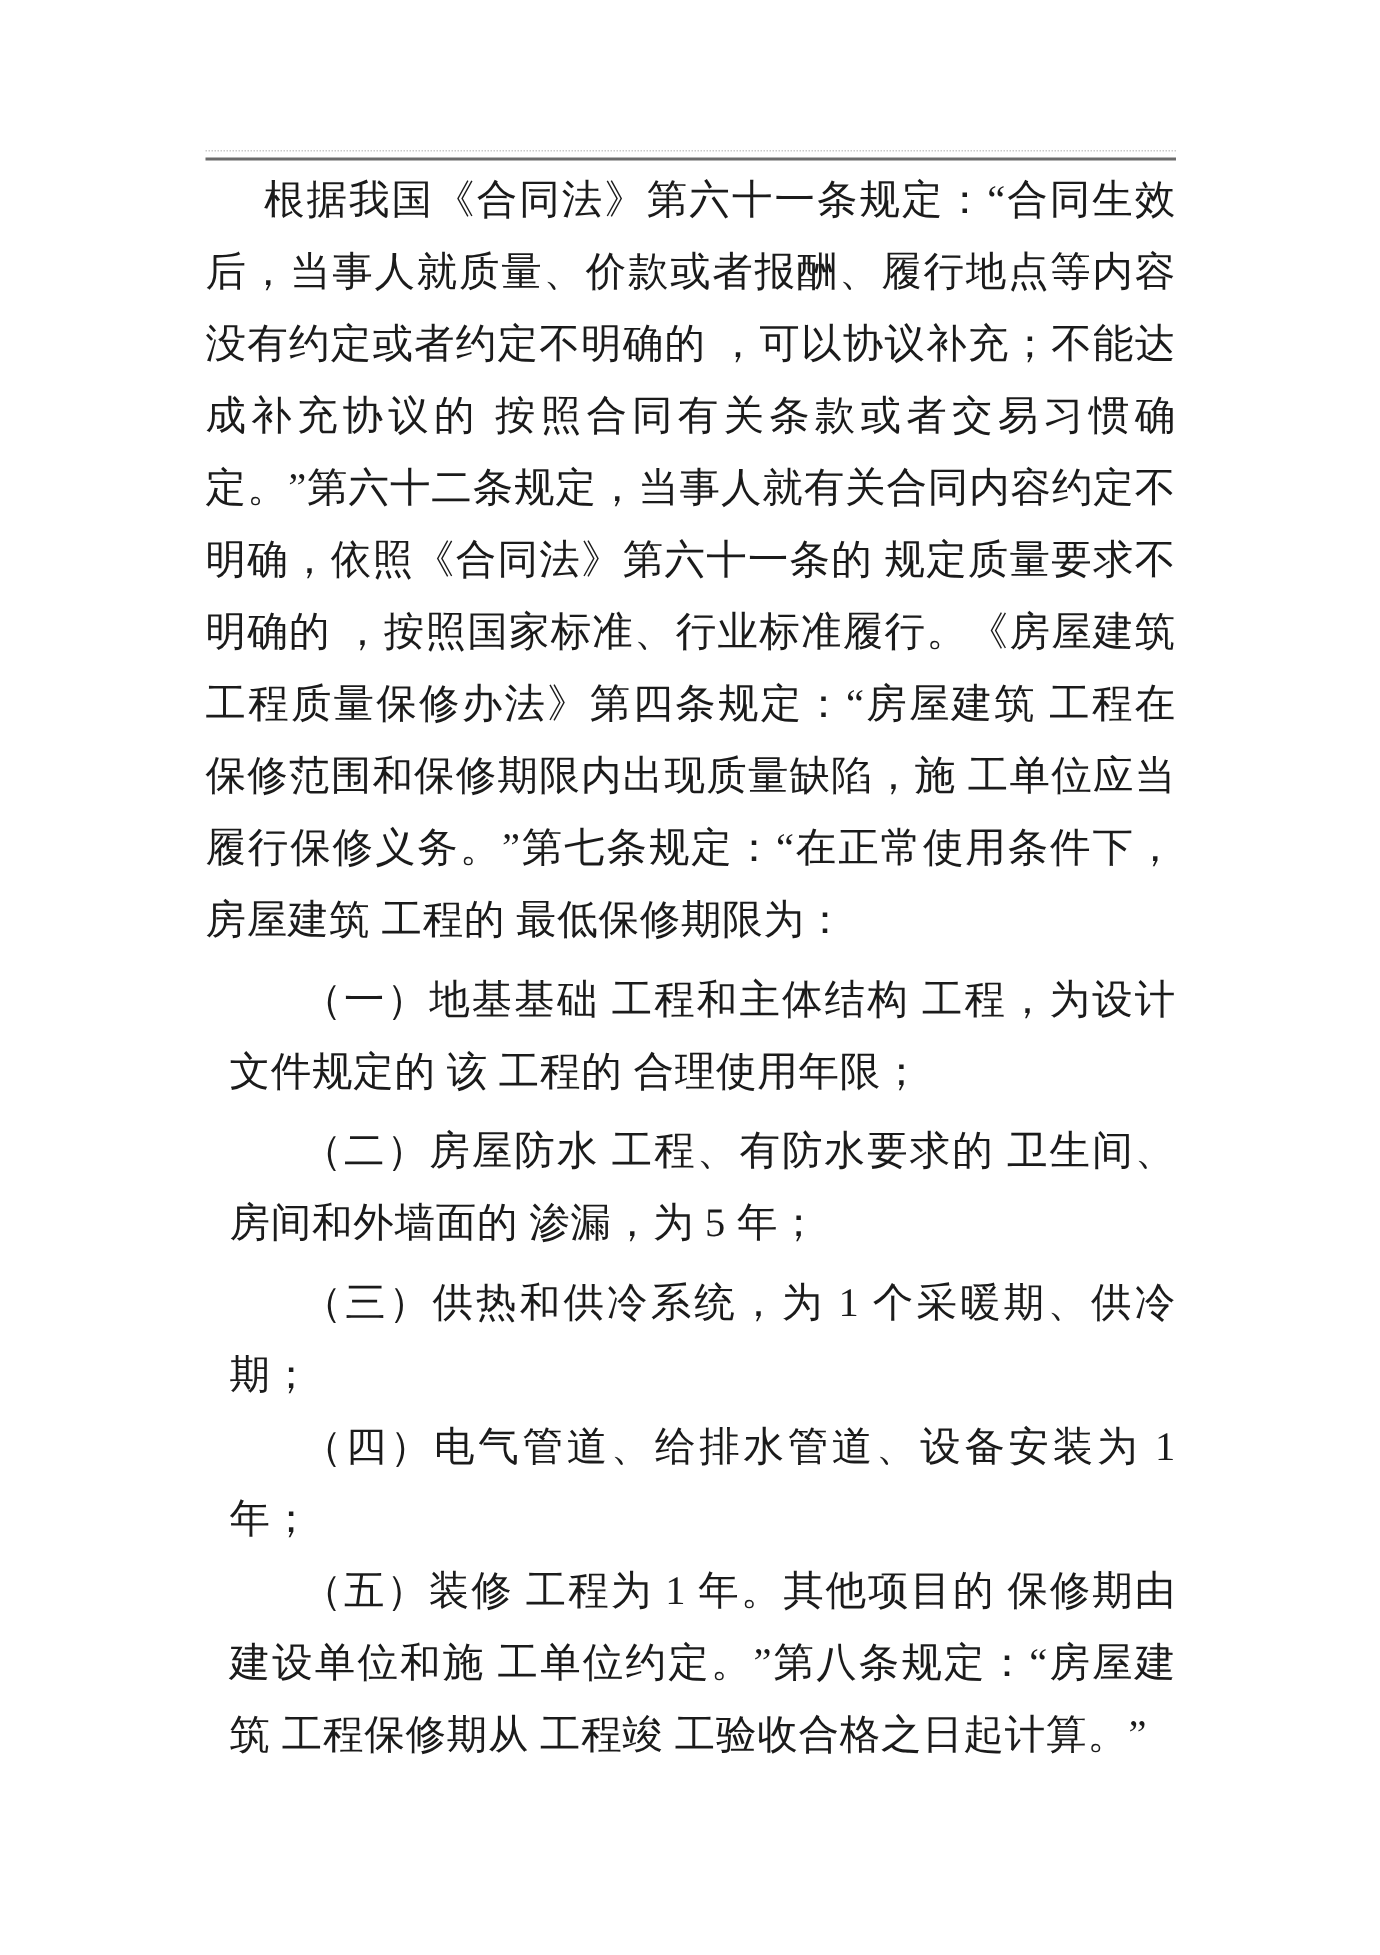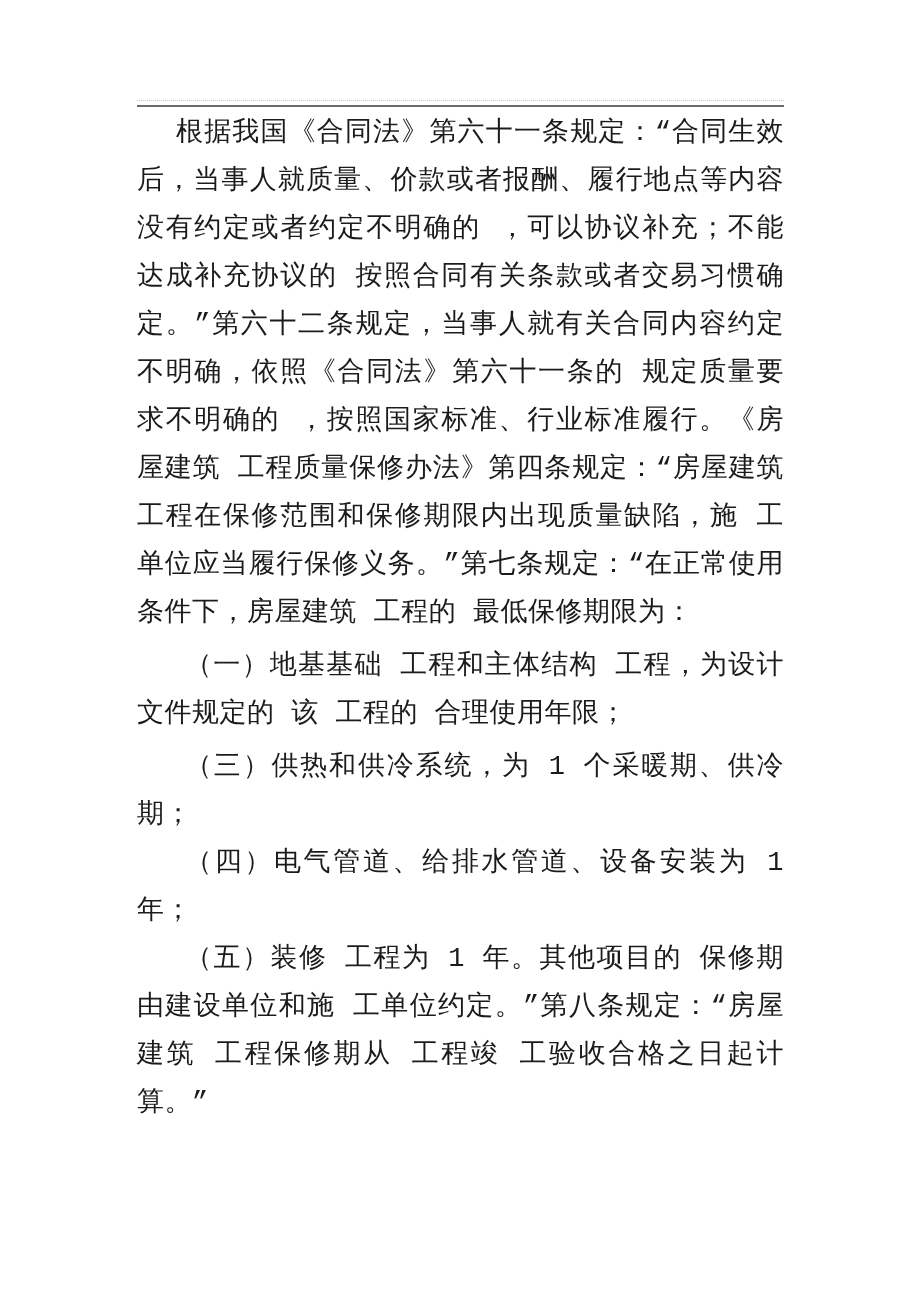--- a/index.html
+++ b/index.html
@@ -10,21 +10,21 @@
   body {
     width: 920px;
     height: 1303px;
     overflow: hidden;
   }
   .page {
     position: relative;
     width: 896px;
     height: 1303px;
     background: #ffffff;
-    font-family: Liberation Mono, monospace;
+    font-family: Liberation Serif, serif;
   }
   .separator {
     position: absolute;
     left: 137px;
     top: 100px;
     width: 647px;
   }
   .sep-dotted {
     height: 0;
     border-top: 1px dotted #c9c9c9;
@@ -49,36 +49,38 @@
   }
   .content p {
     margin: 0;
     padding: 0;
   }
   p.body-para {
     text-indent: 39px;
   }
   p.item-para {
     text-indent: 48px;
+    margin-left: 16px;
   }
   p.item-para.spaced {
     margin-top: 5px;
   }
 </style>
 </head>
 <body>
 
 <div class="page">
 
   <div class="separator">
     <div class="sep-dotted"></div>
     <div class="sep-solid"></div>
   </div>
 
   <div class="content">
     <p class="body-para">根据我国《合同法》第六十一条规定：“合同生效后，当事人就质量、价款或者报酬、履行地点等内容没有约定或者约定不明确的 ，可以协议补充；不能达成补充协议的 按照合同有关条款或者交易习惯确定。”第六十二条规定，当事人就有关合同内容约定不明确，依照《合同法》第六十一条的 规定质量要求不明确的 ，按照国家标准、行业标准履行。《房屋建筑 工程质量保修办法》第四条规定：“房屋建筑 工程在保修范围和保修期限内出现质量缺陷，施 工单位应当履行保修义务。”第七条规定：“在正常使用条件下，房屋建筑 工程的 最低保修期限为：</p>
     <p class="item-para spaced">（一）地基基础 工程和主体结构 工程，为设计文件规定的 该 工程的 合理使用年限；</p>
+    <p class="item-para spaced">（二）房屋防水 工程、有防水要求的 卫生间、房间和外墙面的 渗漏，为 5 年；</p>
     <p class="item-para spaced">（三）供热和供冷系统，为 1 个采暖期、供冷期；</p>
     <p class="item-para">（四）电气管道、给排水管道、设备安装为 1 年；</p>
     <p class="item-para">（五）装修 工程为 1 年。其他项目的 保修期由建设单位和施 工单位约定。”第八条规定：“房屋建筑 工程保修期从 工程竣 工验收合格之日起计算。”</p>
   </div>
 
 </div>
 
 </body></html>

